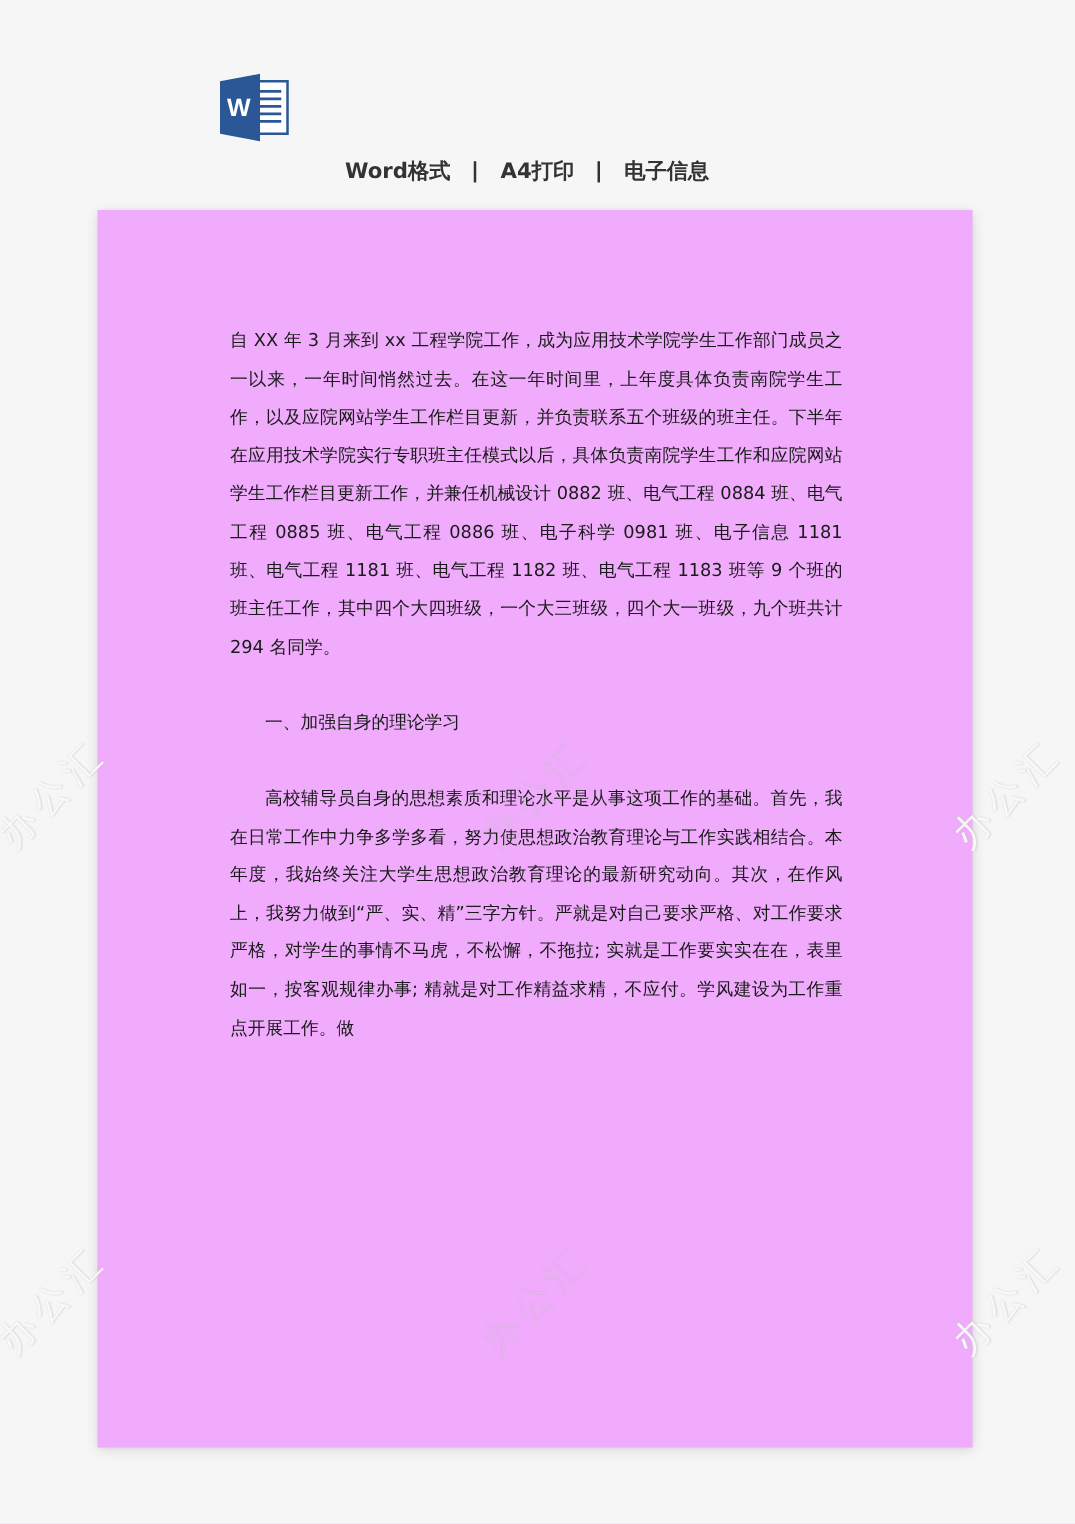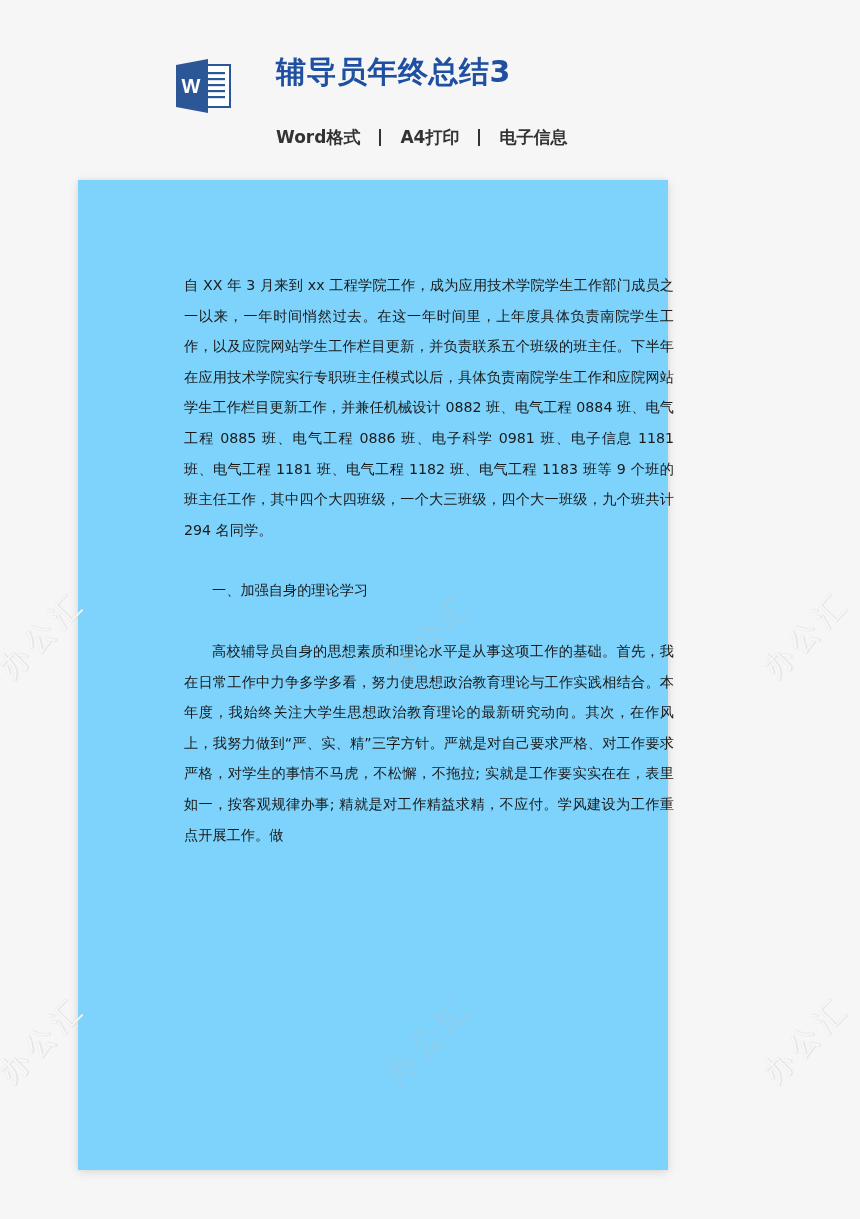--- a/index.html
+++ b/index.html
@@ -48,23 +48,23 @@
     }
     .doc-tags .sep {
       display: inline-block;
       width: 2px;
       height: 17px;
       background: #333;
       margin: 0 19px;
     }
     .page {
       position: absolute;
-      left: 78px; top: 180px;
-      width: 590px; height: 990px;
-      background: #7dd3fc;
+      left: 78px; top: 168px;
+      width: 700px; height: 990px;
+      background: #f0abfc;
       box-shadow: 0 2px 10px rgba(0,0,0,0.12), 0 0 3px rgba(0,0,0,0.05);
     }
     .page-content {
       position: absolute;
       left: 106px; top: 90px;
       width: 490px;
       font-size: 14.2px;
       color: #1a1a1a;
       line-height: 30.6px;
     }
@@ -107,21 +107,20 @@
       <rect x="30" y="20" width="21" height="2.2" fill="#2b5797"></rect>
       <rect x="30" y="26" width="21" height="2.2" fill="#2b5797"></rect>
       <rect x="30" y="32" width="21" height="2.2" fill="#2b5797"></rect>
       <rect x="30" y="38" width="21" height="2.2" fill="#2b5797"></rect>
 
       <polygon points="2,7 34,1 34,55 2,49" fill="#2b5797"></polygon>
       <text x="17" y="35" text-anchor="middle" font-family="Liberation Sans, sans-serif" font-weight="bold" font-size="20" fill="#ffffff">W</text>
     </svg>
   </div>
 
-  <div class="doc-title">辅导员年终总结3</div>
 
   <div class="doc-tags">
     <span>Word格式</span>
     <span class="sep"></span>
     <span>A4打印</span>
     <span class="sep"></span>
     <span>电子信息</span>
   </div>
 </div>
 

